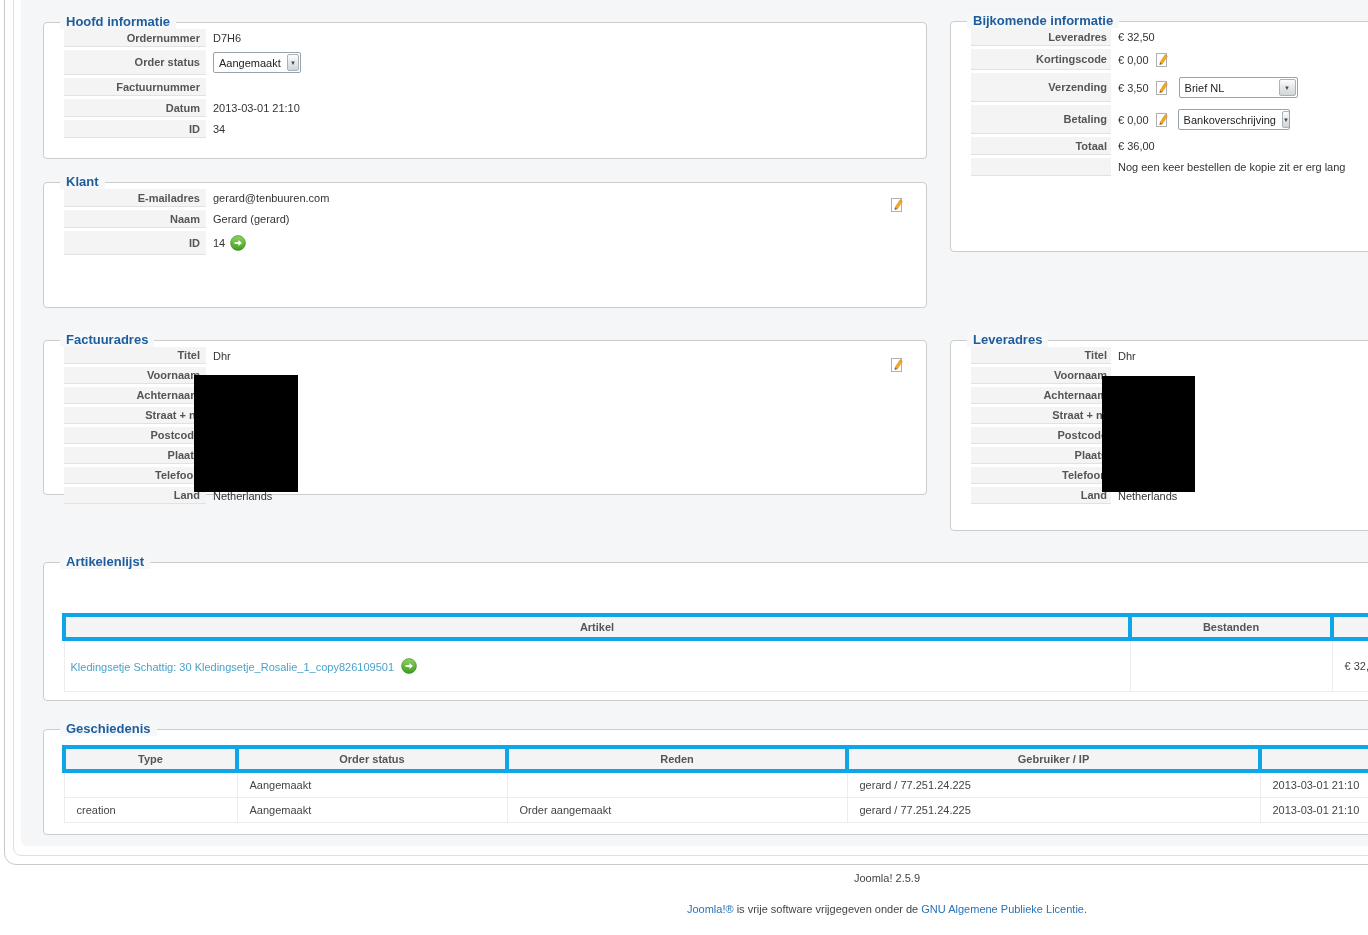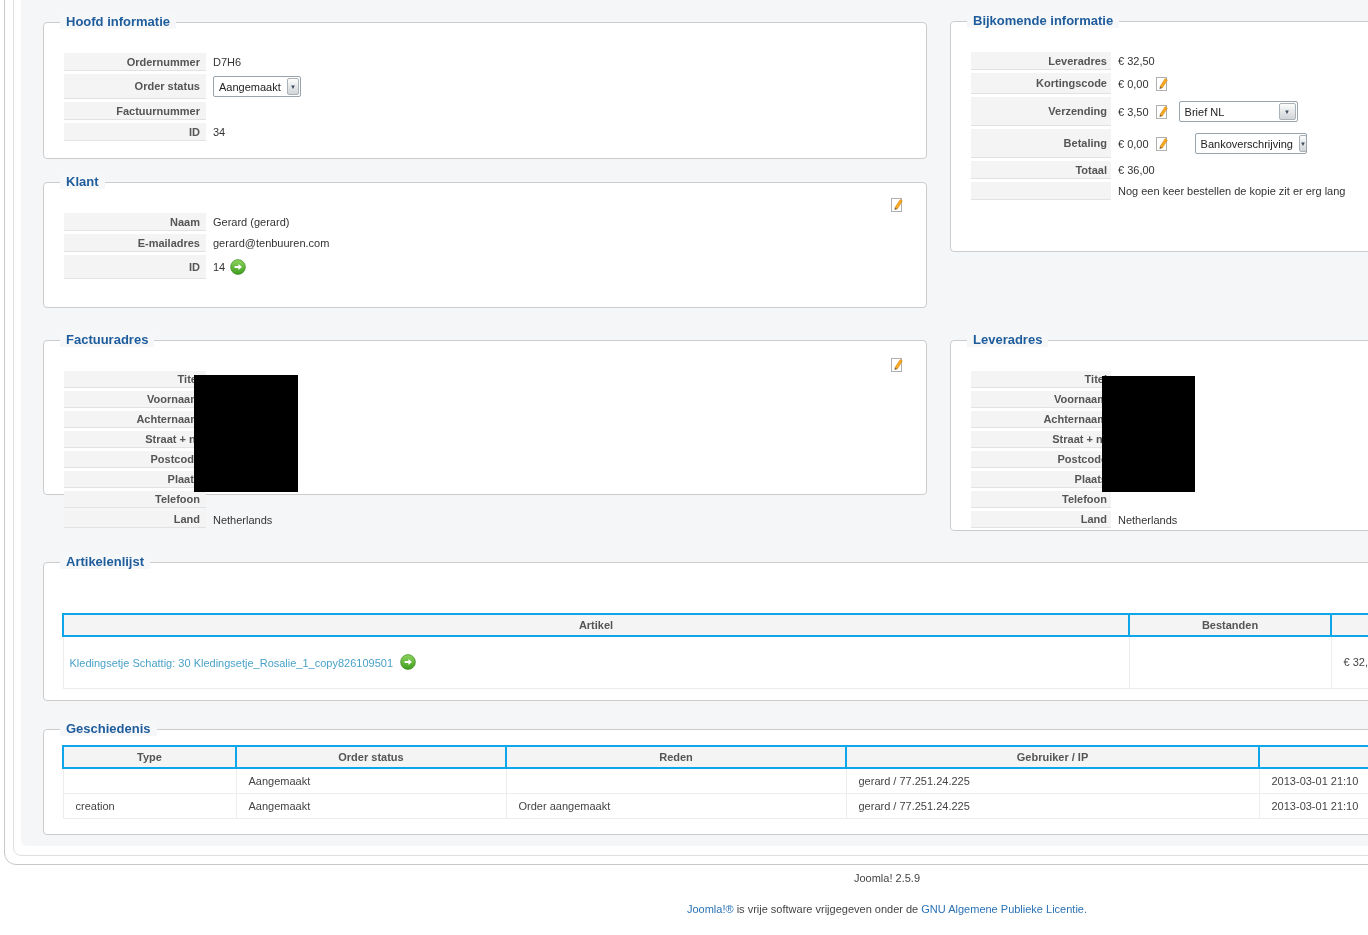--- a/index.html
+++ b/index.html
@@ -10,21 +10,21 @@
   
   .frame-outer { left:4px; top:-16px; width:1855px; height:881px;
     border:1px solid #c9c9c9; border-radius:12px; background:#fff; }
   .frame-middle { left:13px; top:-10px; width:1838px; height:866px;
     border:1px solid #e0e0e0; border-radius:8px; background:#fff; }
   .content-bg { left:21px; top:-4px; width:1822px; height:850px;
     background:#f5f6f7; border-radius:6px; }
 
   
   .fs { position:absolute; background:#fff; border:1px solid #ccc; border-radius:4px;
-    padding:30px 10px 8px 20px; }
+    padding:6px 10px 8px 20px; }
   .fs-legend { position:absolute; top:-9px; left:16px; padding:0 6px;
     background:#f6f7f8; color:#1e5c9c; font-weight:bold; font-size:13px; }
 
   
   .row { display:flex; margin-bottom:3px; min-height:18px; }
   .k { width:142px; background:#f4f4f4; border-bottom:1px solid #e2e2e2;
     display:flex; align-items:center; justify-content:flex-end;
     padding:2px 6px 2px 4px; font-weight:bold; color:#555; flex-shrink:0; }
   .k.k-right { width:140px; padding-right:4px; }
   .v { display:flex; align-items:center; padding:2px 0 2px 7px; gap:5px; white-space:nowrap; }
@@ -34,21 +34,21 @@
     border:1px solid #98a3ac; border-radius:2px; overflow:hidden; cursor:default; }
   .sel .sel-txt { flex:1; padding:0 5px; font-size:11px; color:#222; }
   .sel .sel-btn { width:17px; height:17px; margin:1px; border:1px solid #aab2b8; border-radius:2px;
     background:linear-gradient(#fdfdfd,#e7e9ea 45%,#d2d5d8); display:flex;
     align-items:center; justify-content:center; font-size:6px; color:#3a4b5c; }
 
   .icon-btn { display:inline-flex; cursor:pointer; }
 
   
   table { border-collapse:collapse; table-layout:fixed; background:#fff; }
-  th { background:#f4f4f4; border:2px solid #0ea5e9; padding:4px 6px;
+  th { background:#f4f4f4; border:4px solid #0ea5e9; padding:4px 6px;
     font-weight:bold; color:#555; font-size:11px; text-align:center;margin-left:23px; }
   td { border:1px solid #ededed; padding:6px 12px; color:#444; }
   .artikel-link { color:#4aa2c9; text-decoration:none; cursor:pointer; }
 
   .redact { background:#000; }
 
   .footer-line { left:0; width:1774px; text-align:center; color:#444; }
   .footer-link { color:#2a72b5; text-decoration:none; cursor:pointer; }
 </style>
 </head>
@@ -80,20 +80,24 @@
       <span class="sel-txt">Aangemaakt</span>
       <span class="sel-btn">▼</span>
     </span>
       </span>
     </div>
   <div class="row">
       <span class="k">Factuurnummer</span>
     <span class="v"></span>
     </div>
   <div class="row">
+      <span class="k">Datum</span>
+    <span class="v">2013-03-01 21:10</span>
+    </div>
+  <div class="row">
       <span class="k">ID</span>
     <span class="v">34</span>
     </div>
 </div>
 
 <div class="fs" style="left:950px;top:21px;width:895px;height:231px">
   <span class="fs-legend">Bijkomende informatie</span>
   <div class="row">
       <span class="k k-right">Leveradres</span>
     <span class="v">€ 32,50</span>
@@ -132,21 +136,21 @@
     <span class="k k-right">Betaling</span>
     <span class="v">
         <span>€ 0,00</span>
       <span class="icon-btn">
           <svg width="16" height="16">
             <rect x="2.5" y="1.5" width="10" height="13" fill="#fff" stroke="#b0b0b0"></rect>
             <path d="M6 10.6 L11.2 2.6 L13.4 4.1 L8.2 12.1 Z" fill="#f6a821" stroke="#d98a12" stroke-width="0.6"></path>
             <path d="M6 10.6 L8.2 12.1 L5.5 13 Z" fill="#7a5a28"></path>
           </svg>
         </span>
-      <span class="sel" style="width:112px;margin-left:20px">
+      <span class="sel" style="width:112px;margin-left:3px">
         <span class="sel-txt">Bankoverschrijving</span>
         <span class="sel-btn">▼</span>
         </span>
       </span>
     </div>
   <div class="row">
       <span class="k k-right">Totaal</span>
     <span class="v">€ 36,00</span>
     </div>
   <div class="row">
@@ -158,26 +162,26 @@
 <div class="fs" style="left:43px;top:182px;width:884px;height:126px">
   <span class="fs-legend">Klant</span>
   <span class="abs icon-btn" style="left:845px;top:14px">
       <svg width="16" height="16">
         <rect x="2.5" y="1.5" width="10" height="13" fill="#fff" stroke="#b0b0b0"></rect>
         <path d="M6 10.6 L11.2 2.6 L13.4 4.1 L8.2 12.1 Z" fill="#f6a821" stroke="#d98a12" stroke-width="0.6"></path>
         <path d="M6 10.6 L8.2 12.1 L5.5 13 Z" fill="#7a5a28"></path>
       </svg>
     </span>
   <div class="row">
+      <span class="k">E-mailadres</span>
+    <span class="v">gerard@tenbuuren.com</span>
+    </div>
+  <div class="row">
       <span class="k">Naam</span>
     <span class="v">Gerard (gerard)</span>
-    </div>
-  <div class="row">
-      <span class="k">E-mailadres</span>
-    <span class="v">gerard@tenbuuren.com</span>
     </div>
   <div class="row" style="min-height:24px">
     <span class="k">ID</span>
     <span class="v">
         <span>14</span>
       <span class="icon-btn">
           <svg width="16" height="16">
             <circle cx="8" cy="8" r="7.4" fill="url(#ggrad)" stroke="#2f7f18" stroke-width="0.6"></circle>
             <path d="M4.6 8.9 L8.4 8.9 L8.4 11 L12 8 L8.4 5 L8.4 7.1 L4.6 7.1 Z" fill="#fff"></path>
           </svg>

